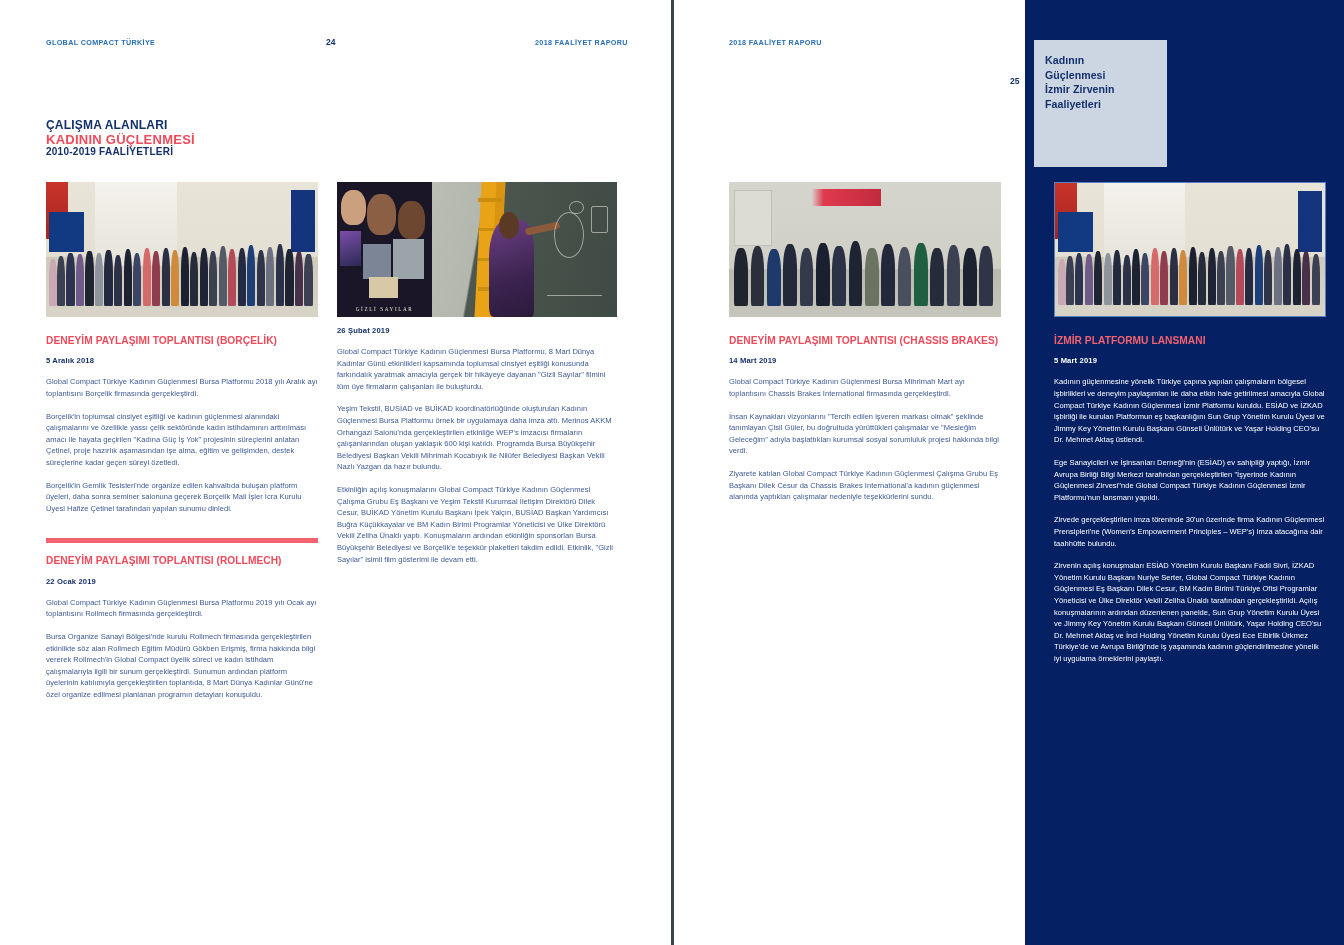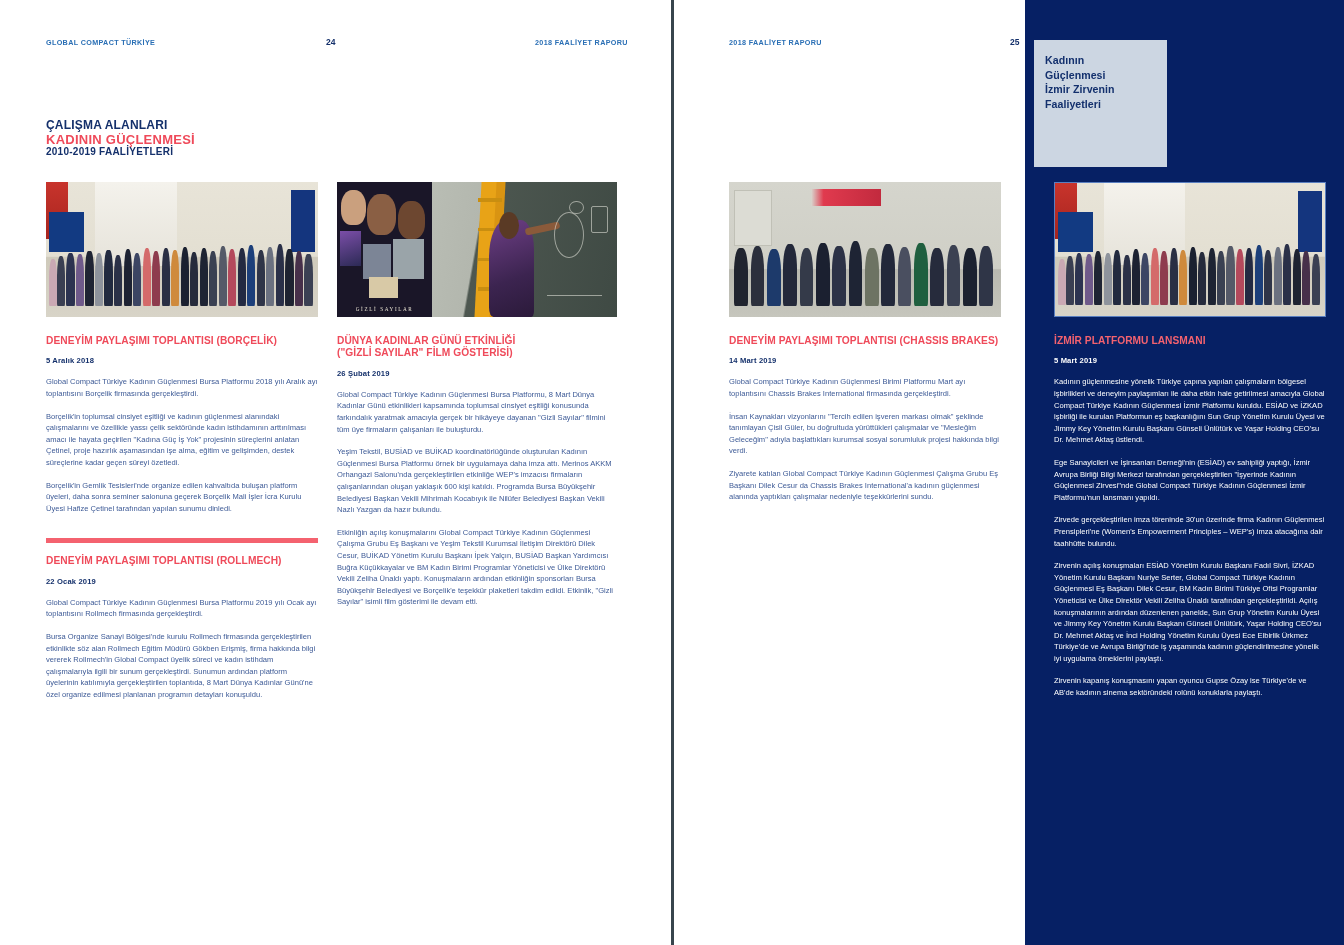--- a/index.html
+++ b/index.html
@@ -269,36 +269,32 @@
             <div class="girl"></div>
             <div class="head"></div>
             <div class="arm"></div>
             <div class="chalk" style="left:66%;top:22%;width:16%;height:34%;border-radius:50%"></div>
             <div class="chalk" style="left:74%;top:14%;width:8%;height:10%;border-radius:50%"></div>
             <div class="chalk" style="left:86%;top:18%;width:9%;height:20%;border-radius:2px"></div>
             <div class="chalk" style="left:62%;top:84%;width:30%;height:0;border-width:0 0 1px 0"></div>
           </div>
         </div>
       </div>
-      <div class="art-title">
-        <div>DÜNYA KADINLAR GÜNÜ ETKİNLİĞİ</div>
-        <div>("GİZLİ SAYILAR" FİLM GÖSTERİSİ)</div>
-      </div>
       <div class="art-date">26 Şubat 2019</div>
       <div class="art-p">Global Compact Türkiye Kadının Güçlenmesi Bursa Platformu, 8 Mart Dünya Kadınlar Günü etkinlikleri kapsamında toplumsal cinsiyet eşitliği konusunda farkındalık yaratmak amacıyla gerçek bir hikâyeye dayanan "Gizli Sayılar" filmini tüm üye firmaların çalışanları ile buluşturdu.</div>
       <div class="art-p">Yeşim Tekstil, BUSİAD ve BUİKAD koordinatörlüğünde oluşturulan Kadının Güçlenmesi Bursa Platformu örnek bir uygulamaya daha imza attı. Merinos AKKM Orhangazi Salonu'nda gerçekleştirilen etkinliğe WEP's imzacısı firmaların çalışanlarından oluşan yaklaşık 600 kişi katıldı. Programda Bursa Büyükşehir Belediyesi Başkan Vekili Mihrimah Kocabıyık ile Nilüfer Belediyesi Başkan Vekili Nazlı Yazgan da hazır bulundu.</div>
       <div class="art-p">Etkinliğin açılış konuşmalarını Global Compact Türkiye Kadının Güçlenmesi Çalışma Grubu Eş Başkanı ve Yeşim Tekstil Kurumsal İletişim Direktörü Dilek Cesur, BUİKAD Yönetim Kurulu Başkanı İpek Yalçın, BUSİAD Başkan Yardımcısı Buğra Küçükkayalar ve BM Kadın Birimi Programlar Yöneticisi ve Ülke Direktörü Vekili Zeliha Ünaldı yaptı. Konuşmaların ardından etkinliğin sponsorları Bursa Büyükşehir Belediyesi ve Borçelik'e teşekkür plaketleri takdim edildi. Etkinlik, "Gizli Sayılar" isimli film gösterimi ile devam etti.</div>
     </div>
   </div>
 
   <div class="gutter"></div>
 
   <div class="page page-right">
     <div class="runhead" style="left:55px;">2018 FAALİYET RAPORU</div>
-    <div class="folio" style="left:336px;">25</div>
+    <div class="folio" style="left:336px;margin-top:39px;">25</div>
 
     <div class="col col-c" style="left:55px;">
       <div class="photo">
         <div class="ph room-bg"></div>
         <div class="banner"></div>
         <div class="crowd">
           <span style="left:2%;height:70%;background:#20242f;width:5%"></span>
           <span style="left:8%;height:72%;background:#2b2f3c;width:5%"></span>
           <span style="left:14%;height:68%;background:#1d3a6b;width:5%"></span>
           <span style="left:20%;height:74%;background:#23283a;width:5%"></span>
@@ -311,21 +307,21 @@
           <span style="left:62%;height:71%;background:#4a4f60;width:5%"></span>
           <span style="left:68%;height:76%;background:#1f5f3f;width:5%"></span>
           <span style="left:74%;height:70%;background:#262b3c;width:5%"></span>
           <span style="left:80%;height:73%;background:#3b4152;width:5%"></span>
           <span style="left:86%;height:69%;background:#1c2230;width:5%"></span>
           <span style="left:92%;height:72%;background:#2f3547;width:5%"></span>
         </div>
       </div>
       <div class="art-title">DENEYİM PAYLAŞIMI TOPLANTISI (CHASSIS BRAKES)</div>
       <div class="art-date">14 Mart 2019</div>
-      <div class="art-p">Global Compact Türkiye Kadının Güçlenmesi Birimi Platformu Mart ayı toplantısını Chassis Brakes International firmasında gerçekleştirdi.</div>
+      <div class="art-p">Global Compact Türkiye Kadının Güçlenmesi Bursa Mihrimah Mart ayı toplantısını Chassis Brakes International firmasında gerçekleştirdi.</div>
       <div class="art-p">İnsan Kaynakları vizyonlarını "Tercih edilen işveren markası olmak" şeklinde tanımlayan Çisil Güler, bu doğrultuda yürüttükleri çalışmalar ve "Mesleğim Geleceğim" adıyla başlattıkları kurumsal sosyal sorumluluk projesi hakkında bilgi verdi.</div>
       <div class="art-p">Ziyarete katılan Global Compact Türkiye Kadının Güçlenmesi Çalışma Grubu Eş Başkanı Dilek Cesur da Chassis Brakes International'a kadının güçlenmesi alanında yaptıkları çalışmalar nedeniyle teşekkürlerini sundu.</div>
     </div>
   </div>
 
   <div class="navy-panel">
 
     <div class="navy-heading-box">
       <div class="hb-text">
         <div>Kadının</div>
@@ -370,17 +366,16 @@
           <span style="left:91.5%;height:66%;background:#47304a"></span>
           <span style="left:95%;height:62%;background:#3b4053"></span>
         </div>
       </div>
       <div class="art-title">İZMİR PLATFORMU LANSMANI</div>
       <div class="art-date">5 Mart 2019</div>
       <div class="art-p">Kadının güçlenmesine yönelik Türkiye çapına yapılan çalışmaların bölgesel işbirlikleri ve deneyim paylaşımları ile daha etkin hale getirilmesi amacıyla Global Compact Türkiye Kadının Güçlenmesi İzmir Platformu kuruldu. ESİAD ve İZKAD işbirliği ile kurulan Platformun eş başkanlığını Sun Grup Yönetim Kurulu Üyesi ve Jimmy Key Yönetim Kurulu Başkanı Günseli Ünlütürk ve Yaşar Holding CEO'su Dr. Mehmet Aktaş üstlendi.</div>
       <div class="art-p">Ege Sanayicileri ve İşinsanları Derneği'nin (ESİAD) ev sahipliği yaptığı, İzmir Avrupa Birliği Bilgi Merkezi tarafından gerçekleştirilen "İşyerinde Kadının Güçlenmesi Zirvesi"nde Global Compact Türkiye Kadının Güçlenmesi İzmir Platformu'nun lansmanı yapıldı.</div>
       <div class="art-p">Zirvede gerçekleştirilen imza töreninde 30'un üzerinde firma Kadının Güçlenmesi Prensipleri'ne (Women's Empowerment Principles – WEP's) imza atacağına dair taahhütte bulundu.</div>
       <div class="art-p">Zirvenin açılış konuşmaları ESİAD Yönetim Kurulu Başkanı Fadıl Sivri, İZKAD Yönetim Kurulu Başkanı Nuriye Serter, Global Compact Türkiye Kadının Güçlenmesi Eş Başkanı Dilek Cesur, BM Kadın Birimi Türkiye Ofisi Programlar Yöneticisi ve Ülke Direktör Vekili Zeliha Ünaldı tarafından gerçekleştirildi. Açılış konuşmalarının ardından düzenlenen panelde, Sun Grup Yönetim Kurulu Üyesi ve Jimmy Key Yönetim Kurulu Başkanı Günseli Ünlütürk, Yaşar Holding CEO'su Dr. Mehmet Aktaş ve İnci Holding Yönetim Kurulu Üyesi Ece Elbirlik Ürkmez Türkiye'de ve Avrupa Birliği'nde iş yaşamında kadının güçlendirilmesine yönelik iyi uygulama örneklerini paylaştı.</div>
-      <div class="art-p">Zirvenin kapanış konuşmasını yapan oyuncu Gupse Özay ise Türkiye'de ve AB'de kadının sinema sektöründeki rolünü konuklarla paylaştı.</div>
     </div>
   </div>
 
 </div>
 
 </body></html>

